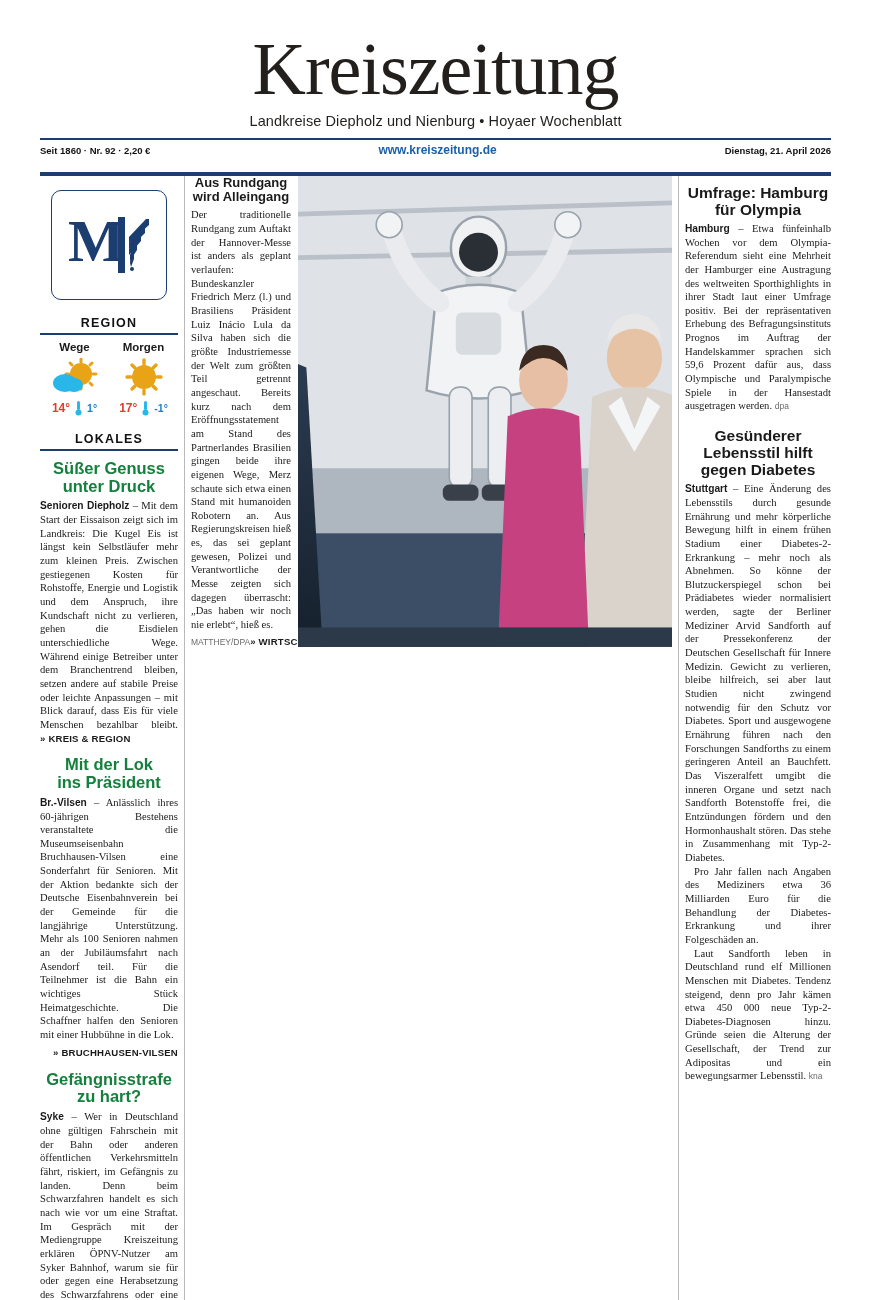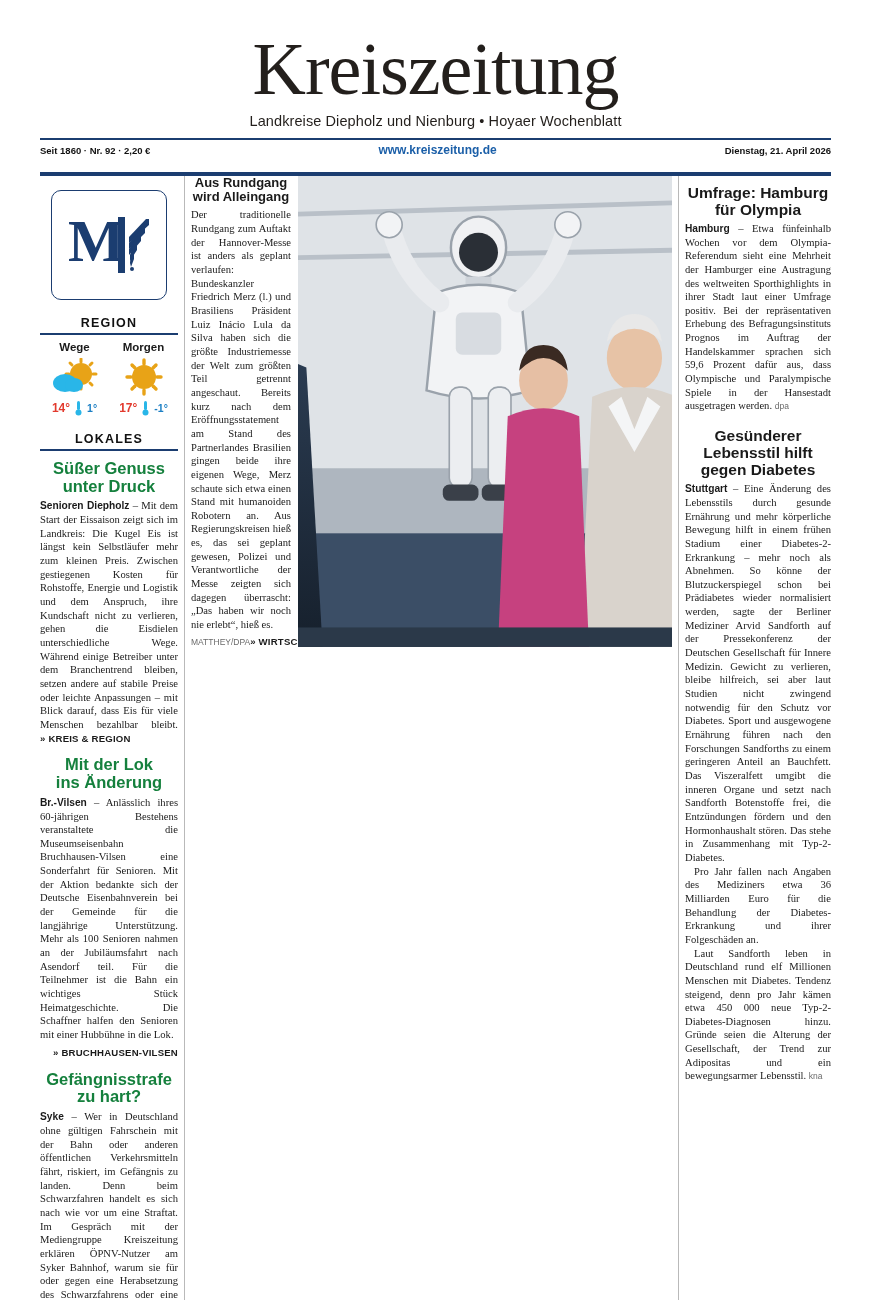--- a/index.html
+++ b/index.html
@@ -162,21 +162,21 @@
 unter Druck</h2>
           <p class="body">
             <span class="place">Senioren Diepholz</span>
             <span>– Mit dem Start der Eissaison zeigt sich im Landkreis: Die Kugel Eis ist längst kein Selbstläufer mehr zum kleinen Preis. Zwischen gestiegenen Kosten für Rohstoffe, Energie und Logistik und dem Anspruch, ihre Kundschaft nicht zu verlieren, gehen die Eisdielen unterschiedliche Wege. Während einige Betreiber unter dem Branchentrend bleiben, setzen andere auf stabile Preise oder leichte Anpassungen – mit Blick darauf, dass Eis für viele Menschen bezahlbar bleibt.</span>
             <span class="ref">» KREIS &amp; REGION</span>
           </p>
         </div>
 
         <div style="margin-top:11px">
           <h2 class="loc-head" style="white-space:pre-line">Mit der Lok
-ins Änderung</h2>
+ins Präsident</h2>
           <p class="body">
             <span class="place">Br.-Vilsen</span>
             <span>– Anlässlich ihres 60-jährigen Bestehens veranstaltete die Museumseisenbahn Bruchhausen-Vilsen eine Sonderfahrt für Senioren. Mit der Aktion bedankte sich der Deutsche Eisenbahnverein bei der Gemeinde für die langjährige Unterstützung. Mehr als 100 Senioren nahmen an der Jubiläumsfahrt nach Asendorf teil. Für die Teilnehmer ist die Bahn ein wichtiges Stück Heimatgeschichte. Die Schaffner halfen den Senioren mit einer Hubbühne in die Lok.</span>
           </p>
           <div class="tailrow">
             <span class="ref">» BRUCHHAUSEN-VILSEN</span>
           </div>
         </div>
 
         <div style="margin-top:11px">

